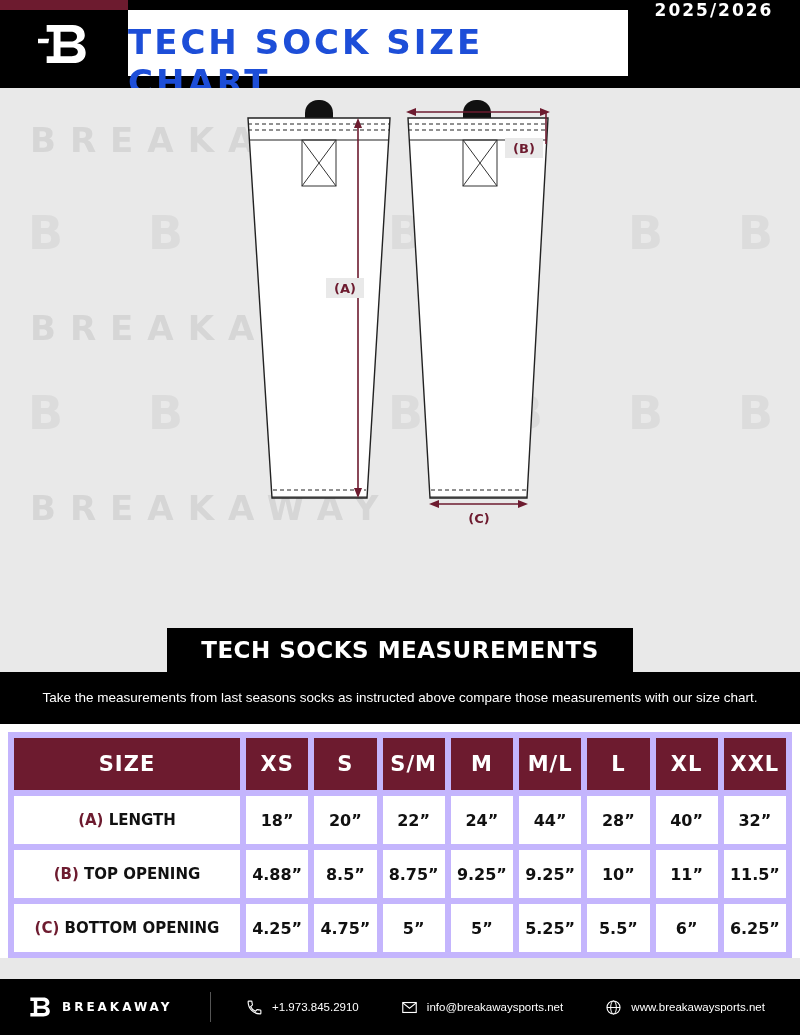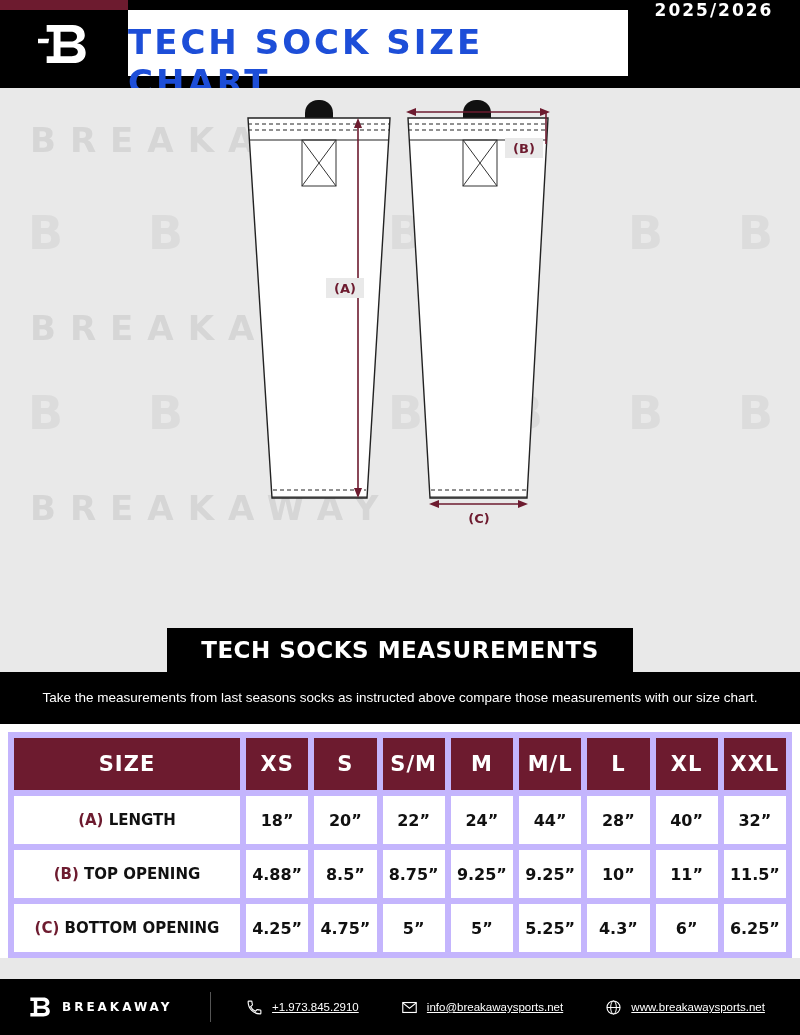--- a/index.html
+++ b/index.html
@@ -203,21 +203,20 @@
     display: flex;
     align-items: center;
     justify-content: space-around;
     padding: 0 14px;
   }
   .f-item {
     display: flex; align-items: center; gap: 9px;
     color: #ffffff;
     font-size: 11.5px;
     font-family: "Liberation Sans", sans-serif;
-    text-decoration: underline;
   }
   .f-icon { width: 17px; height: 17px; display: block; }
 </style>
 </head>
 <body>
 
 <div class="page">
 
   <div class="header">
     <div class="maroon-strip"></div>
@@ -361,21 +360,21 @@
           <td>11”</td>
           <td>11.5”</td>
         </tr>
         <tr>
           <td class="rowhead"><span class="lbl">(C)</span><span> BOTTOM OPENING</span></td>
           <td>4.25”</td>
           <td>4.75”</td>
           <td>5”</td>
           <td>5”</td>
           <td>5.25”</td>
-          <td>4.3”</td>
+          <td>5.5”</td>
           <td>6”</td>
           <td>6.25”</td>
         </tr>
       </tbody>
     </table>
   </div>
 
   <div class="footer">
     <div class="footer-brand">
       <svg width="26" height="26" viewBox="0 0 60 60">

